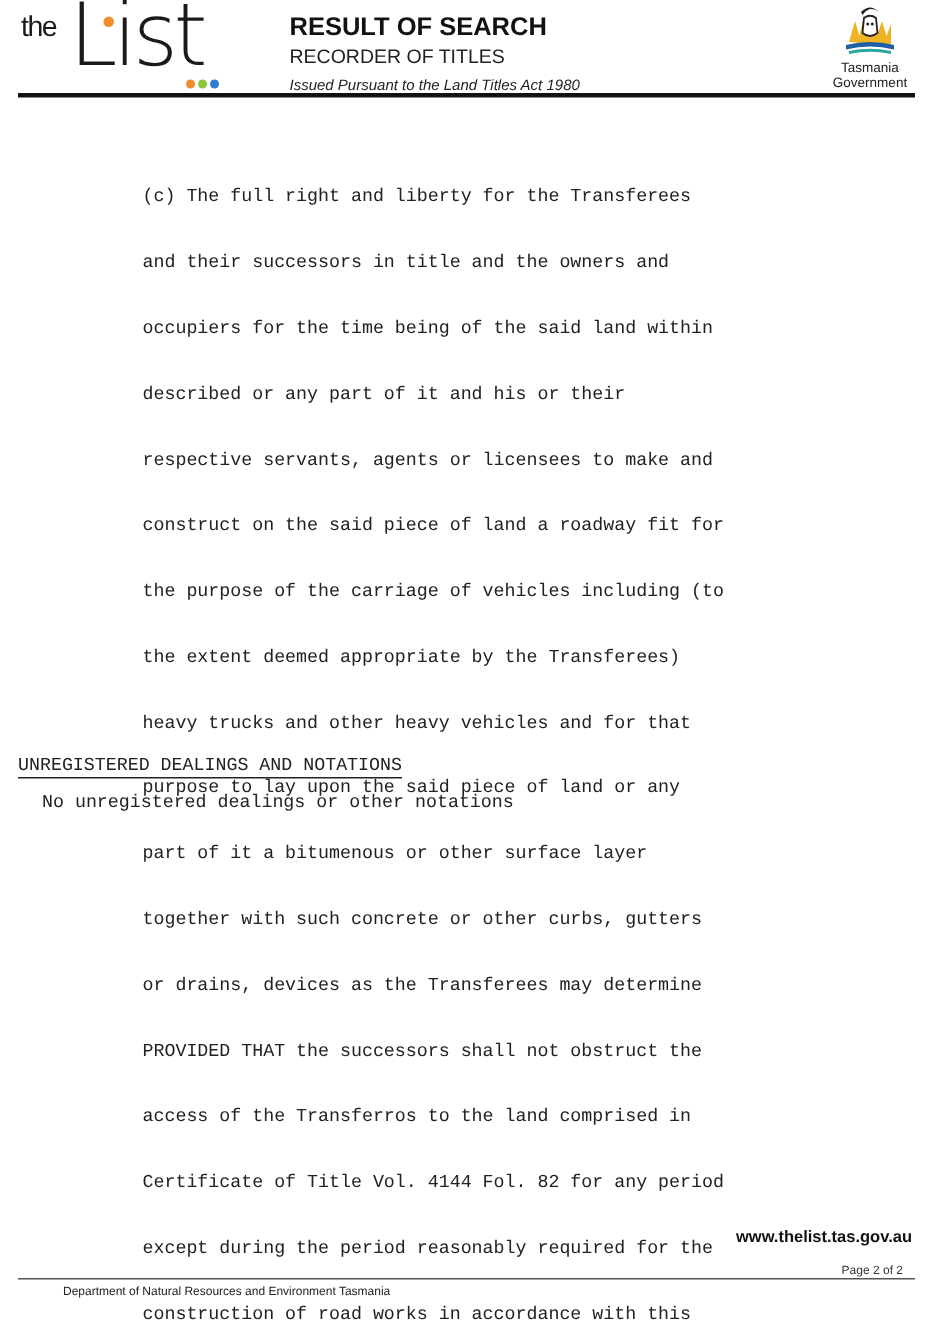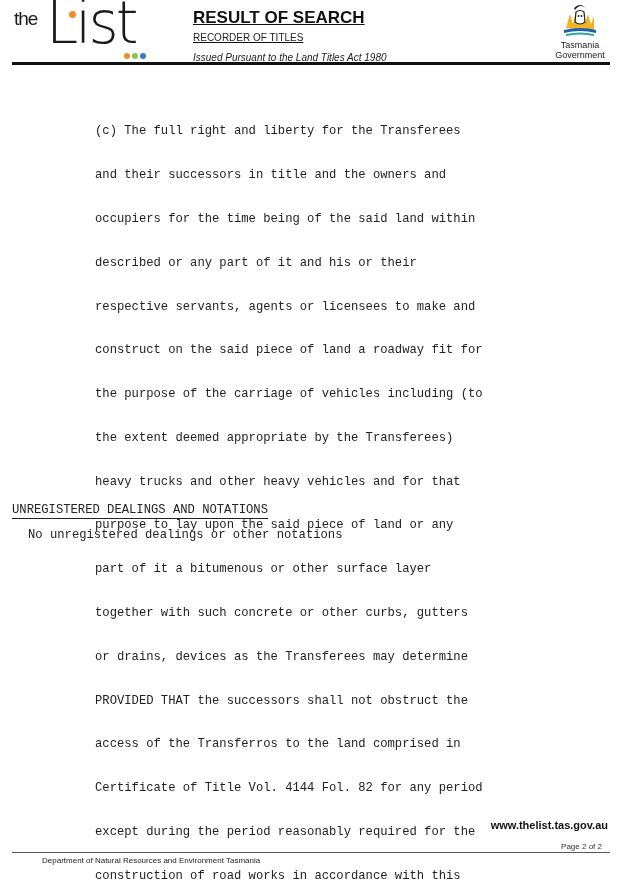--- a/index.html
+++ b/index.html
@@ -8,23 +8,23 @@
   .header { position: absolute; left: 0; top: 0; width: 604px; height: 64px; }
   .logo-list { position: absolute; left: 12px; top: 2px; width: 140px; height: 60px; }
   .logo-the { position: absolute; left: 2px; top: 6px; font-family: "Liberation Sans", sans-serif; font-size: 19px; letter-spacing: -1px; color: #1a1a1a; }
   .logo-main { position: absolute; left: 34px; top: -8px; font-family: "DejaVu Sans", sans-serif; font-size: 58px; font-weight: 300; letter-spacing: -3px; color: #1a1a1a; line-height: 1; }
   .logo-idot { position: absolute; left: 57px; top: 9px; width: 7px; height: 7px; border-radius: 50%; background: #f08c2a; }
   .dot { position: absolute; top: 51px; width: 6px; height: 6px; border-radius: 50%; }
   .dot1 { left: 112px; background: #f08c2a; }
   .dot2 { left: 120px; background: #8dc63f; }
   .dot3 { left: 128px; background: #2f7fd1; }
 
-  .title-block { position: absolute; left: 193px; top: 8px; text-decoration: underline; }
+  .title-block { position: absolute; left: 193px; top: 8px; }
   .title { font-size: 17px; font-weight: bold; color: #111; margin: 0; line-height: 20px; }
-  .subtitle { font-size: 10px; color: #222; margin-top: 4px; line-height: 12px; }
+  .subtitle { font-size: 13px; color: #222; margin-top: 4px; line-height: 12px; }
   .issued { font-size: 10px; font-style: italic; color: #222; margin-top: 8px; line-height: 12px; }
 
   .tasgov { position: absolute; left: 548px; top: 2px; width: 64px; height: 60px; text-align: center; }
   .tasgov svg { display: block; margin: 0 auto; }
   .tasgov .tg-text { font-size: 9px; line-height: 10px; color: #222; }
 
   .header-rule { position: absolute; left: 12px; top: 62px; width: 598px; height: 3px; background: #111; }
 
   .body-text { position: absolute; left: 28px; top: 66px; font-family: "Liberation Mono", monospace; font-size: 12.2px; line-height: 14.6px; color: #222; white-space: pre; }
   .para { margin-left: 67px; }

